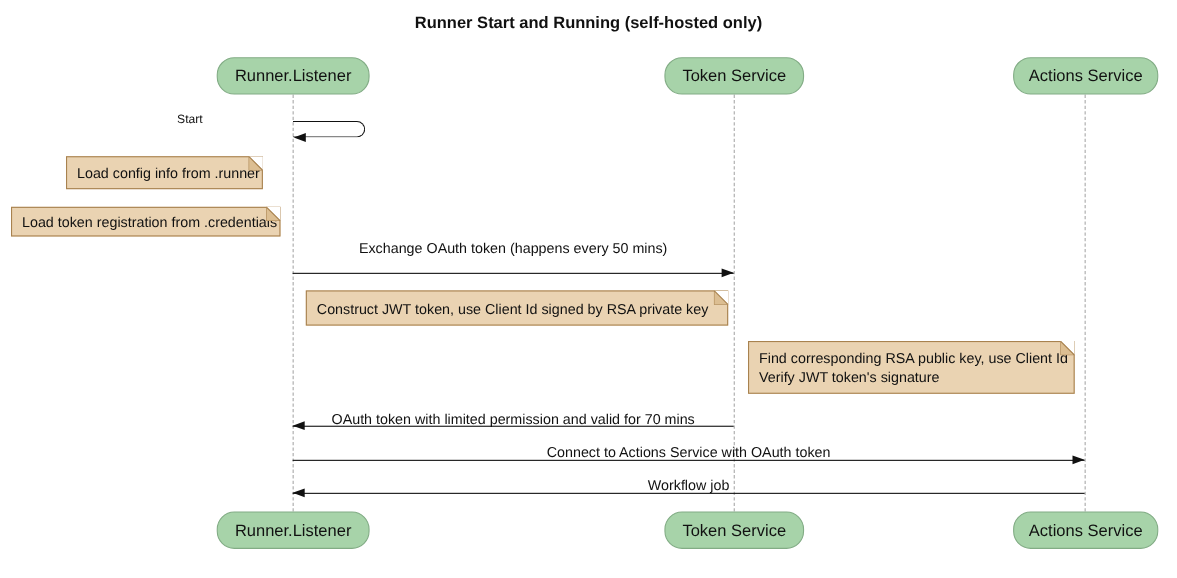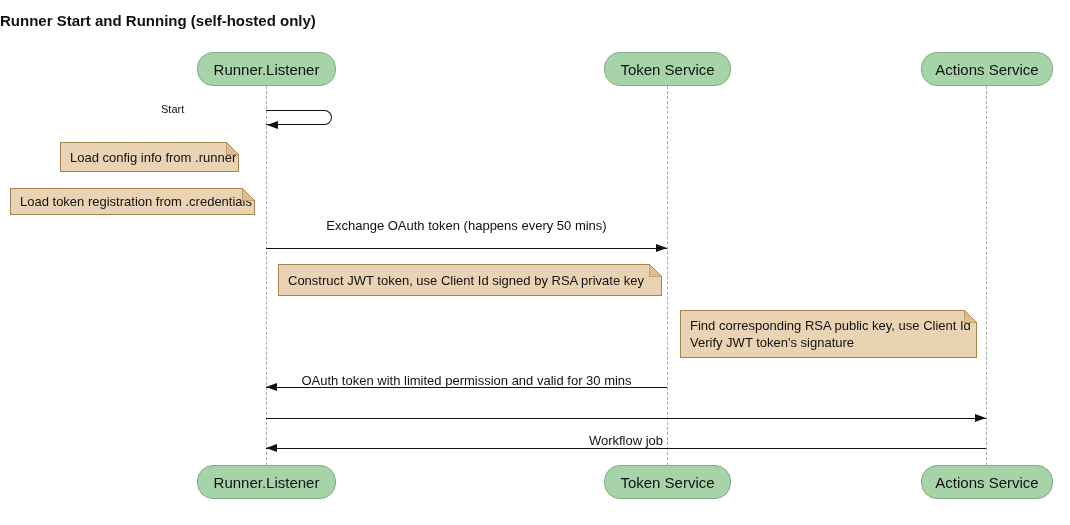--- a/index.html
+++ b/index.html
@@ -17,21 +17,21 @@
   .canvas{
     position:relative;
     width:1070px;height:525px;
     background:var(--bg);
     font-family:"Liberation Sans","DejaVu Sans",sans-serif;
     color:var(--text);
     overflow:hidden;
   }
   .title{
     position:absolute;left:0;top:12px;width:1070px;
-    font-size:15px;font-weight:bold;
+    text-align:center;font-size:15px;font-weight:bold;
   }
   .lifeline{
     position:absolute;width:0;top:86px;height:379px;
     border-left:1px dashed var(--lifeline);
   }
   .participant{
     position:absolute;height:34px;
     background:var(--participant-fill);
     border:1px solid var(--participant-border);
     border-radius:16px;
@@ -125,24 +125,25 @@
 
   <div class="note" style="left:680px;top:310px;width:297px;height:48px;">
     <span>Find corresponding RSA public key, use Client Id</span>
     <span>Verify JWT token's signature</span>
     <svg class="fold" width="13" height="13">
       <path d="M0,0 L13,13 L13,0 Z" fill="#FFFFFF"></path>
       <path d="M0,0 L13,13 L0,13 Z" fill="var(--note-fold)" stroke="var(--note-border)" stroke-width="1"></path>
     </svg>
   </div>
 
-  <div class="msg-label" style="left:266px;top:373px;width:401px;">OAuth token with limited permission and valid for 30 mins</div>
+  <div class="msg-label" style="left:266px;top:373px;width:401px;">OAuth token with limited permission and valid for 70 mins</div>
   <div class="msg-line" style="left:266px;top:387px;width:401px;"></div>
   <div class="arrowhead arr-l" style="left:266px;top:383px;"></div>
 
+  <div class="msg-label" style="left:266px;top:403px;width:720px;">Connect to Actions Service with OAuth token</div>
   <div class="msg-line" style="left:266px;top:418px;width:720px;"></div>
   <div class="arrowhead arr-r" style="left:975px;top:414px;"></div>
 
   <div class="msg-label" style="left:266px;top:433px;width:720px;">Workflow job</div>
   <div class="msg-line" style="left:266px;top:448px;width:720px;"></div>
   <div class="arrowhead arr-l" style="left:266px;top:444px;"></div>
 
   <div class="participant" style="left:197px;top:465px;width:139px;">
     <span>Runner.Listener</span>
   </div>

